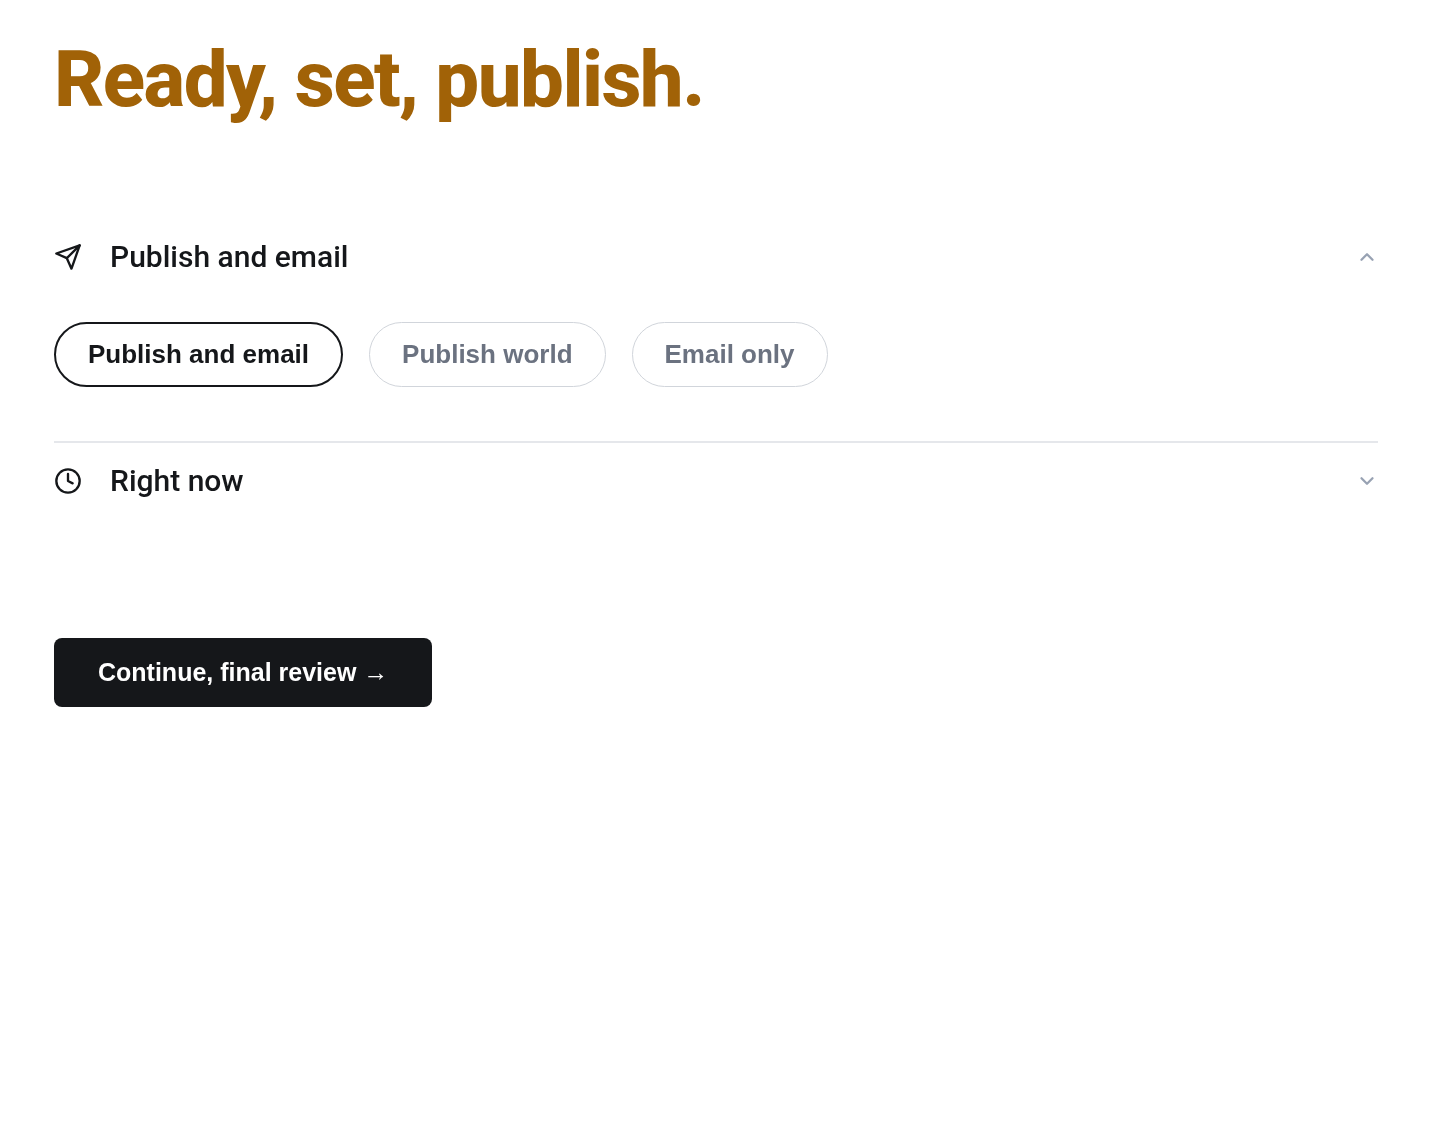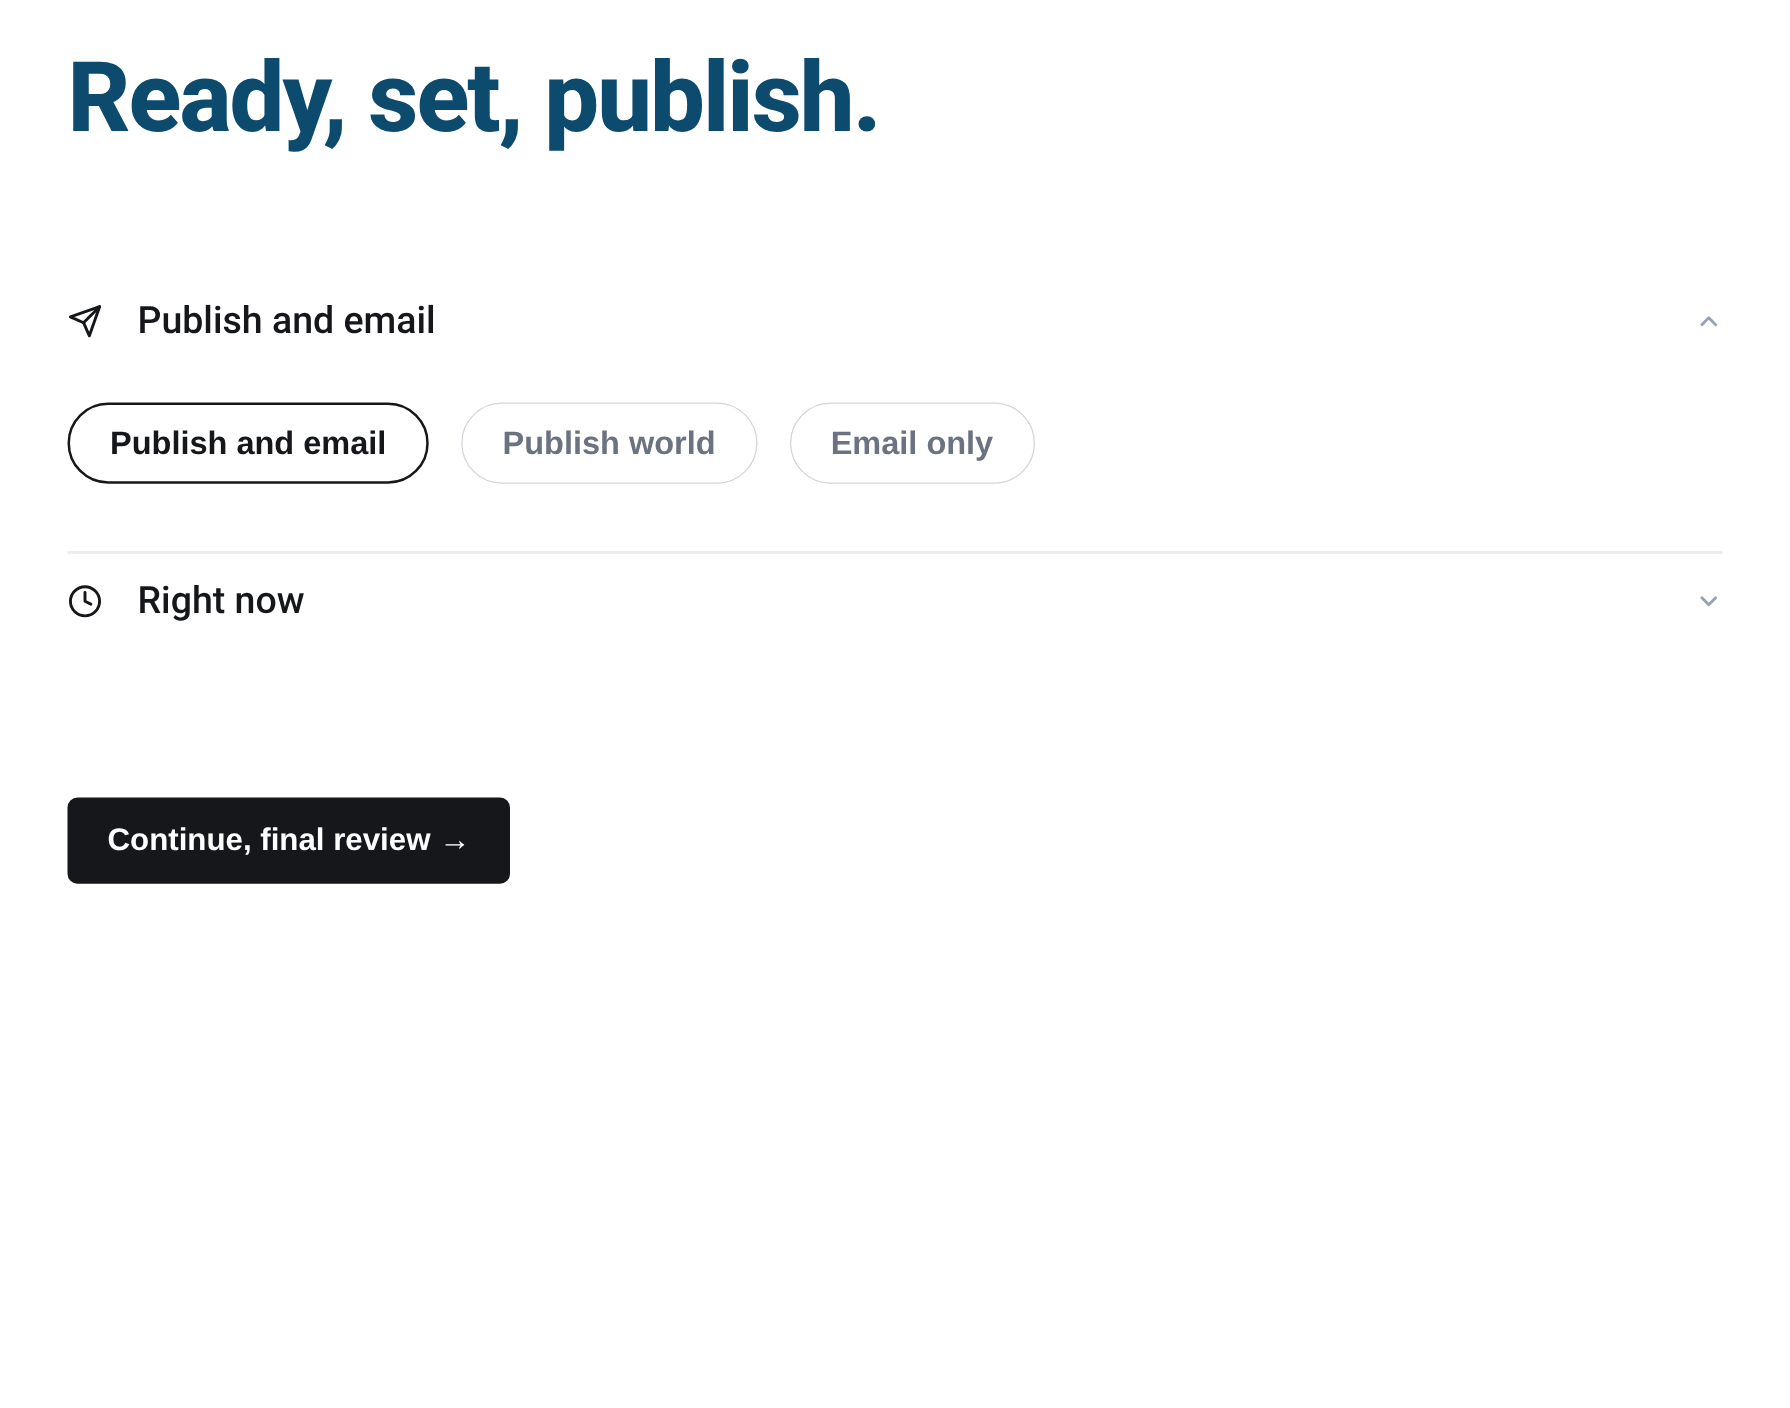--- a/index.html
+++ b/index.html
@@ -11,21 +11,21 @@
     padding: 36px 54px;
     width: 1432px;
   }
 
   .hero-title {
     font-size: 78px;
     font-weight: 800;
     line-height: 1.12;
     letter-spacing: -0.02em;
   }
-  .hero-line1 { color: #0c4a6e; }
+  .hero-line1 { color: #a16207; }
   .hero-line2 { color: #15171a; }
 
   .section-block {
     margin-top: 96px;
   }
 
   .row {
     display: flex;
     align-items: center;
     width: 100%;
@@ -89,21 +89,21 @@
 
   .cta-area { margin-top: 120px; }
   .cta-button {
     display: inline-flex;
     align-items: center;
     gap: 14px;
     background: #15171a;
     color: #ffffff;
     font-size: 25px;
     font-weight: 700;
-    padding: 20px 32px;
+    padding: 20px 44px;
     border-radius: 8px;
     border: none;
     cursor: pointer;
   }
 
   svg { display: block; }
 </style>
 </head>
 <body>
 

